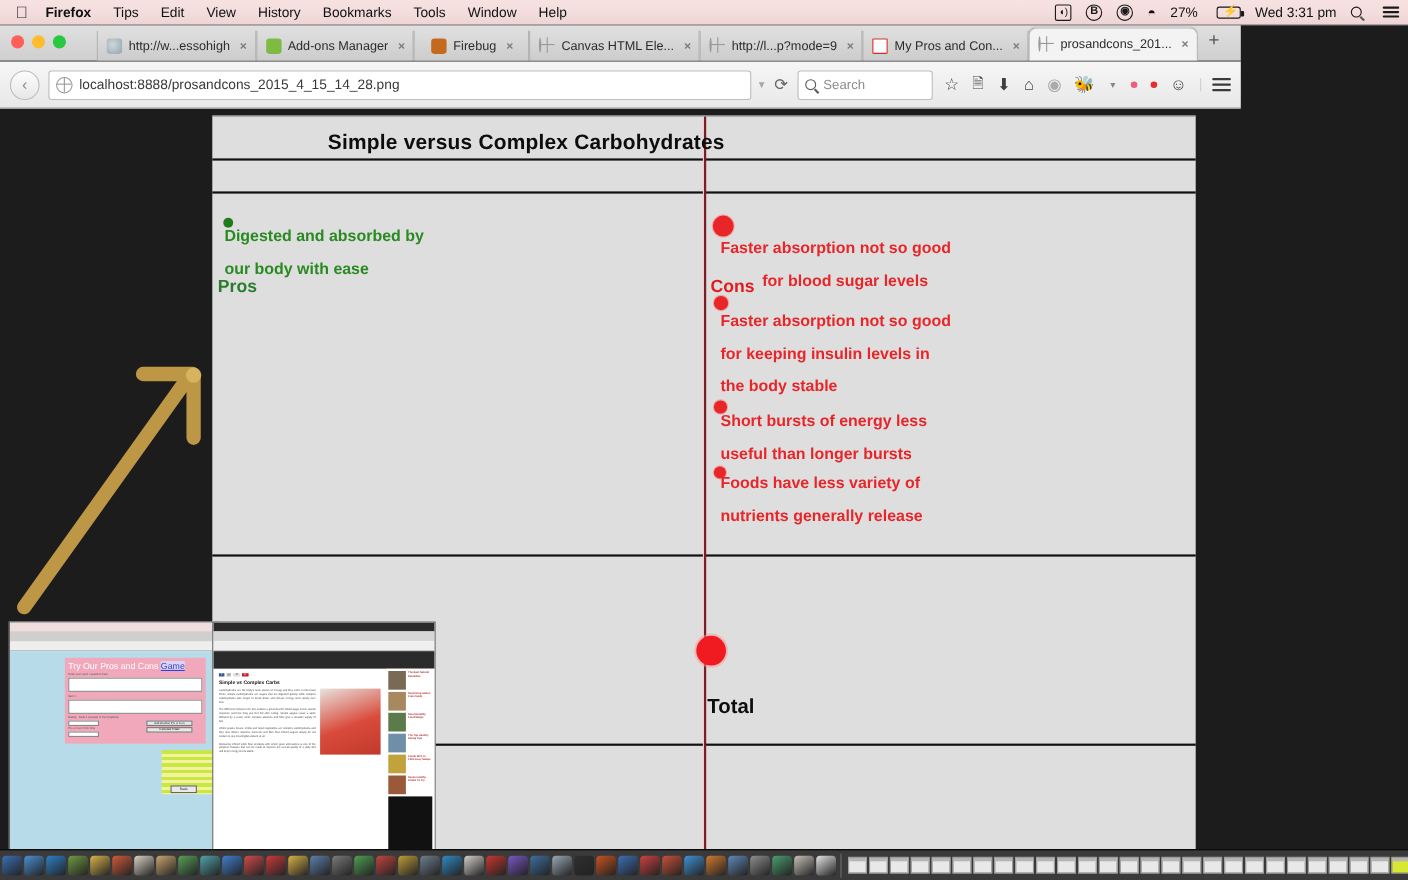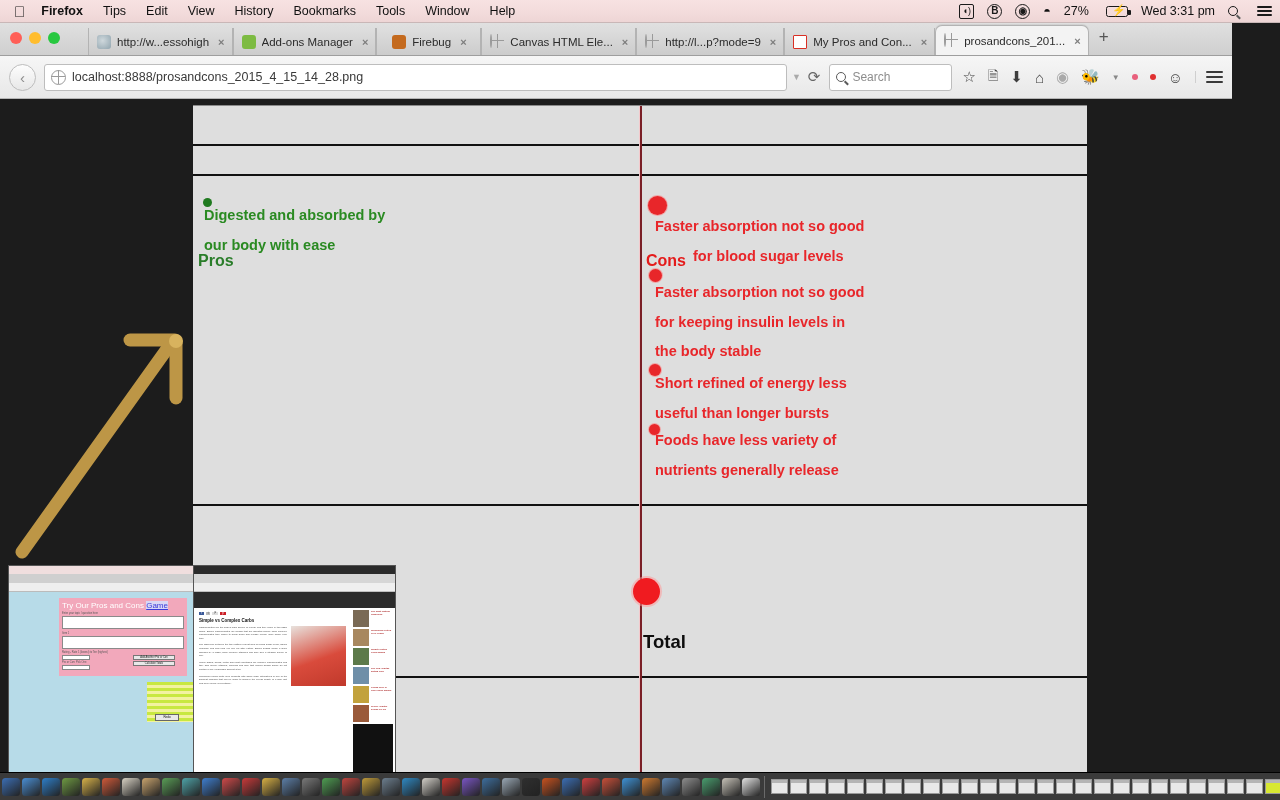--- a/index.html
+++ b/index.html
@@ -36,21 +36,21 @@
     display:inline-block; width:22px; height:11px; border:1.5px solid #1a1a1a;
     border-radius:2.5px; position:relative; margin-left:4px;
   }
   .batt:after{ content:''; position:absolute; right:-4px; top:3px; width:2.5px; height:5px; background:#1a1a1a; border-radius:0 1px 1px 0;}
   .batt .bolt{ position:absolute; left:5px; top:-3px; font-size:11px; color:#1a1a1a; }
   .hamb{ display:inline-block; width:15px; }
   .hamb i{ display:block; height:1.8px; background:#1a1a1a; margin:2.4px 0; border-radius:1px; }
 
   
   #ffwin{
-    position:absolute; left:0; top:23px; width:1232px; height:77px; z-index:40;
+    position:absolute; left:0; top:23px; width:1128px; height:77px; z-index:40;
   }
   #tabbar{
     height:33px; width:100%;
     background:linear-gradient(to bottom,#e0e0e0,#cfcfcf);
     border-bottom:1px solid #9e9e9e;
     display:flex; align-items:flex-end; position:relative;
   }
   .traffic{ position:absolute; left:10px; top:9px; display:flex; gap:7px; }
   .traffic span{ width:12px; height:12px; border-radius:50%; display:block; }
   .tabs{ display:flex; align-items:flex-end; margin-left:88px; height:33px; }
@@ -354,39 +354,40 @@
 
     <div class="hline" style="top:38px;"></div>
     <div class="hline" style="top:68px;"></div>
     <div class="hline" style="top:398px;"></div>
     <div class="hline" style="top:570px;"></div>
 
     <div class="vline" style="left:447px;height:667px;">
       <span class="inner"></span>
     </div>
 
+    <div id="title">Simple versus Complex Carbohydrates</div>
 
     <div id="proshead">Pros</div>
     <div id="conshead">Cons</div>
 
     <span class="bullet green" style="left:10px;top:92px;width:9px;height:9px;"></span>
     <div class="itemline green" style="left:11px;top:101px;">Digested and absorbed by</div>
     <div class="itemline green" style="left:11px;top:131px;">our body with ease</div>
 
     <span class="bullet red" style="left:455px;top:90px;width:19px;height:19px;"></span>
     <div class="itemline red" style="left:462px;top:112px;">Faster absorption not so good</div>
     <div class="itemline red" style="left:488px;top:142px;margin-left:12px;">for blood sugar levels</div>
 
     <span class="bullet red" style="left:456px;top:163px;width:13px;height:13px;"></span>
     <div class="itemline red" style="left:462px;top:178px;">Faster absorption not so good</div>
     <div class="itemline red" style="left:462px;top:208px;">for keeping insulin levels in</div>
     <div class="itemline red" style="left:462px;top:237px;">the body stable</div>
 
     <span class="bullet red" style="left:456px;top:258px;width:12px;height:12px;"></span>
-    <div class="itemline red" style="left:462px;top:269px;">Short refined of energy less</div>
+    <div class="itemline red" style="left:462px;top:269px;">Short bursts of energy less</div>
     <div class="itemline red" style="left:462px;top:299px;">useful than longer bursts</div>
 
     <span class="bullet red" style="left:456px;top:318px;width:11px;height:11px;"></span>
     <div class="itemline red" style="left:462px;top:326px;">Foods have less variety of</div>
     <div class="itemline red" style="left:462px;top:356px;">nutrients generally release</div>
 
     <div id="totalbullet"></div>
     <div id="totallabel">Total</div>
   </div>
 

